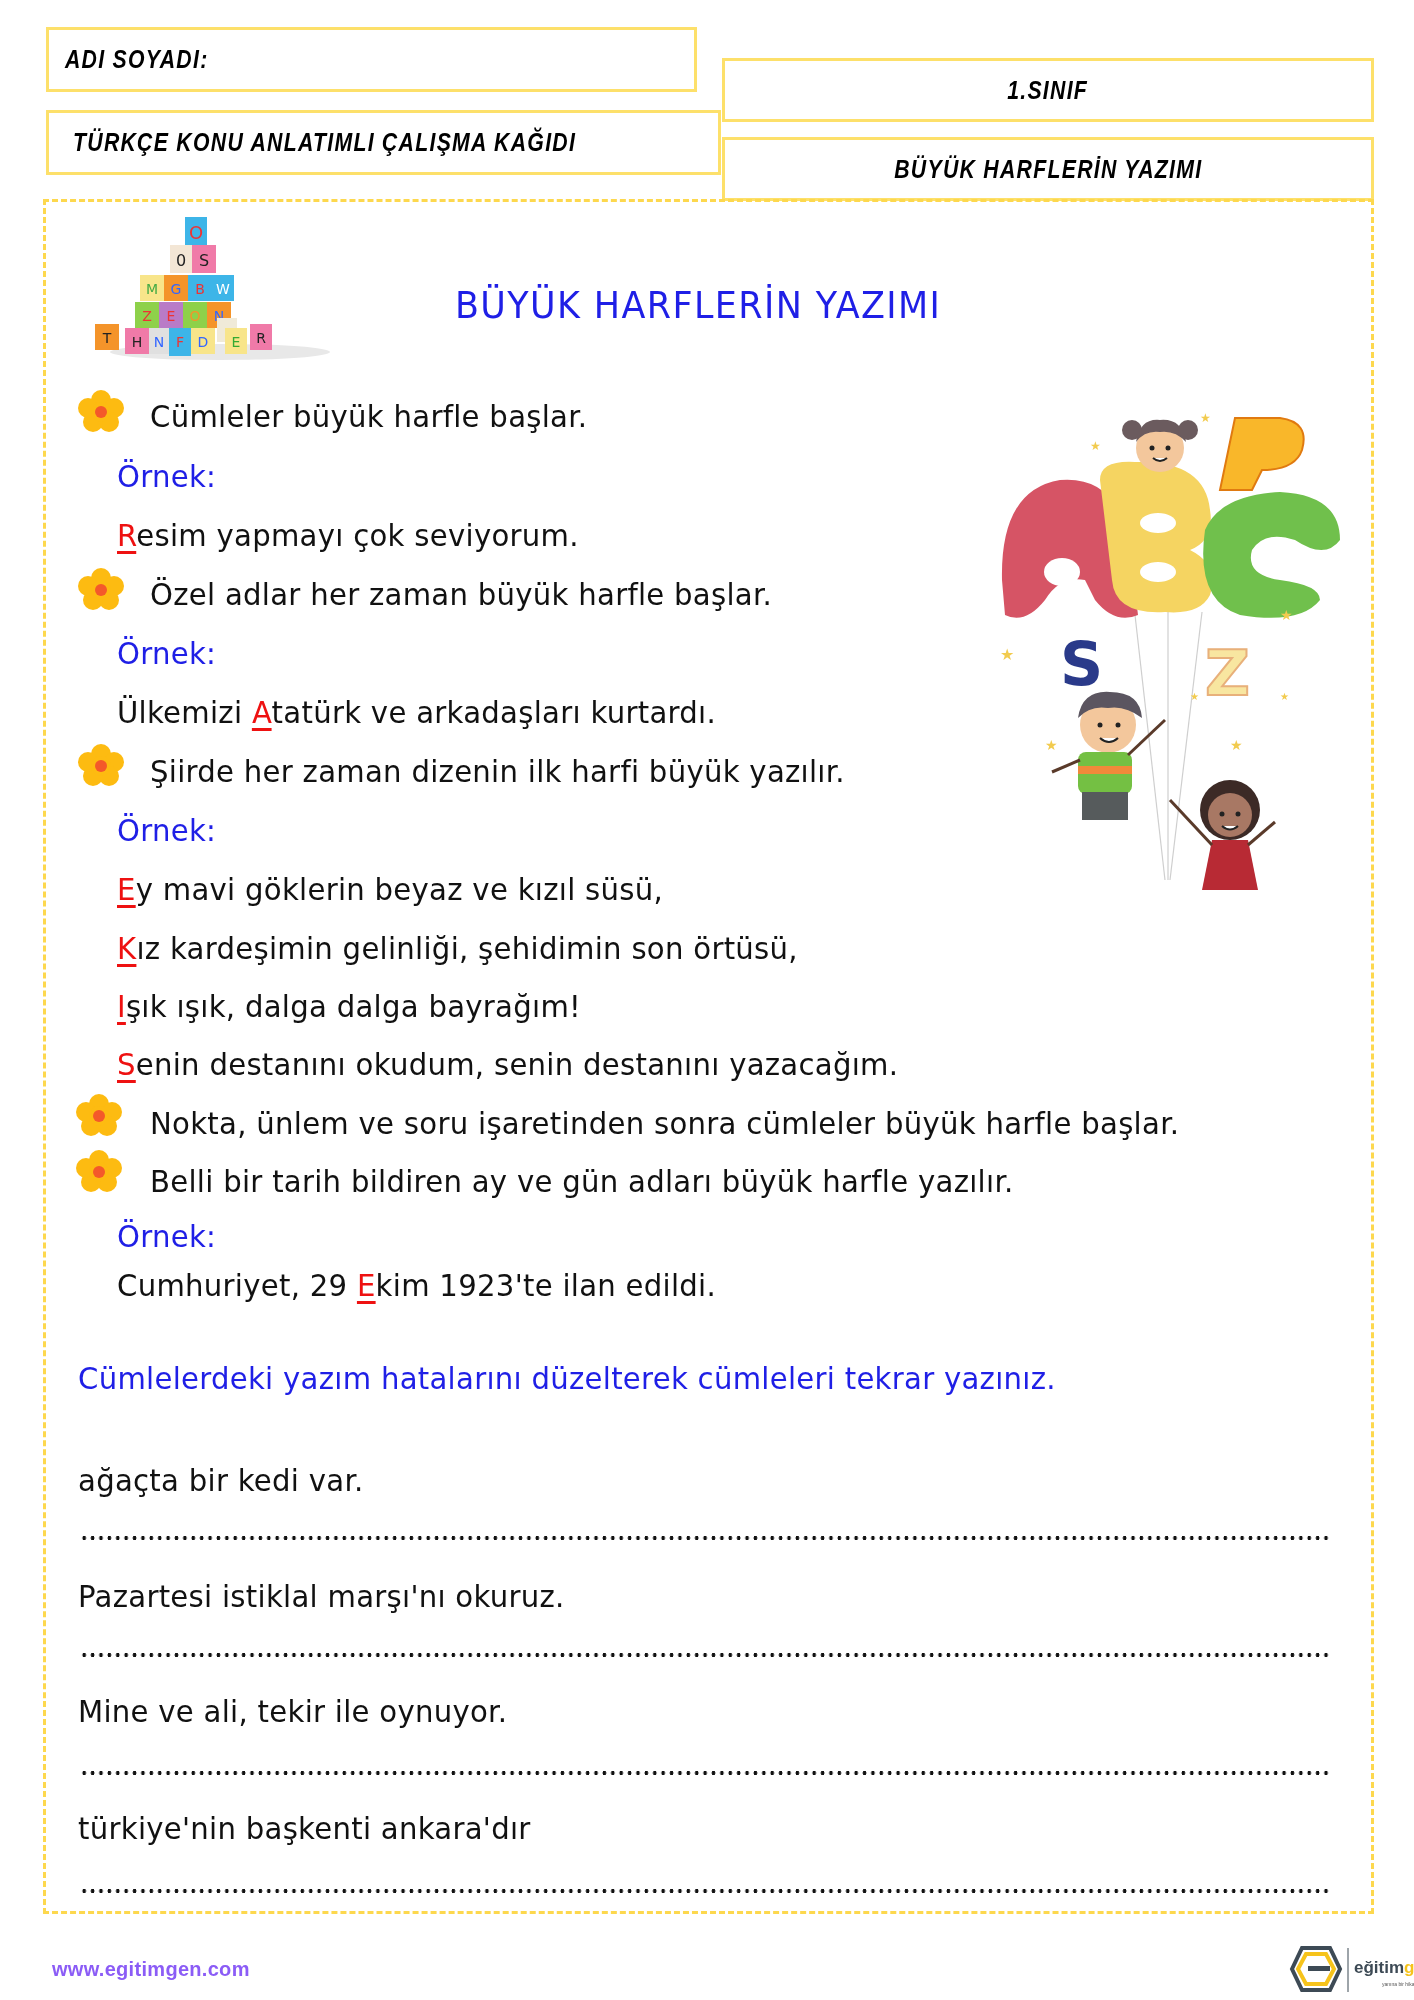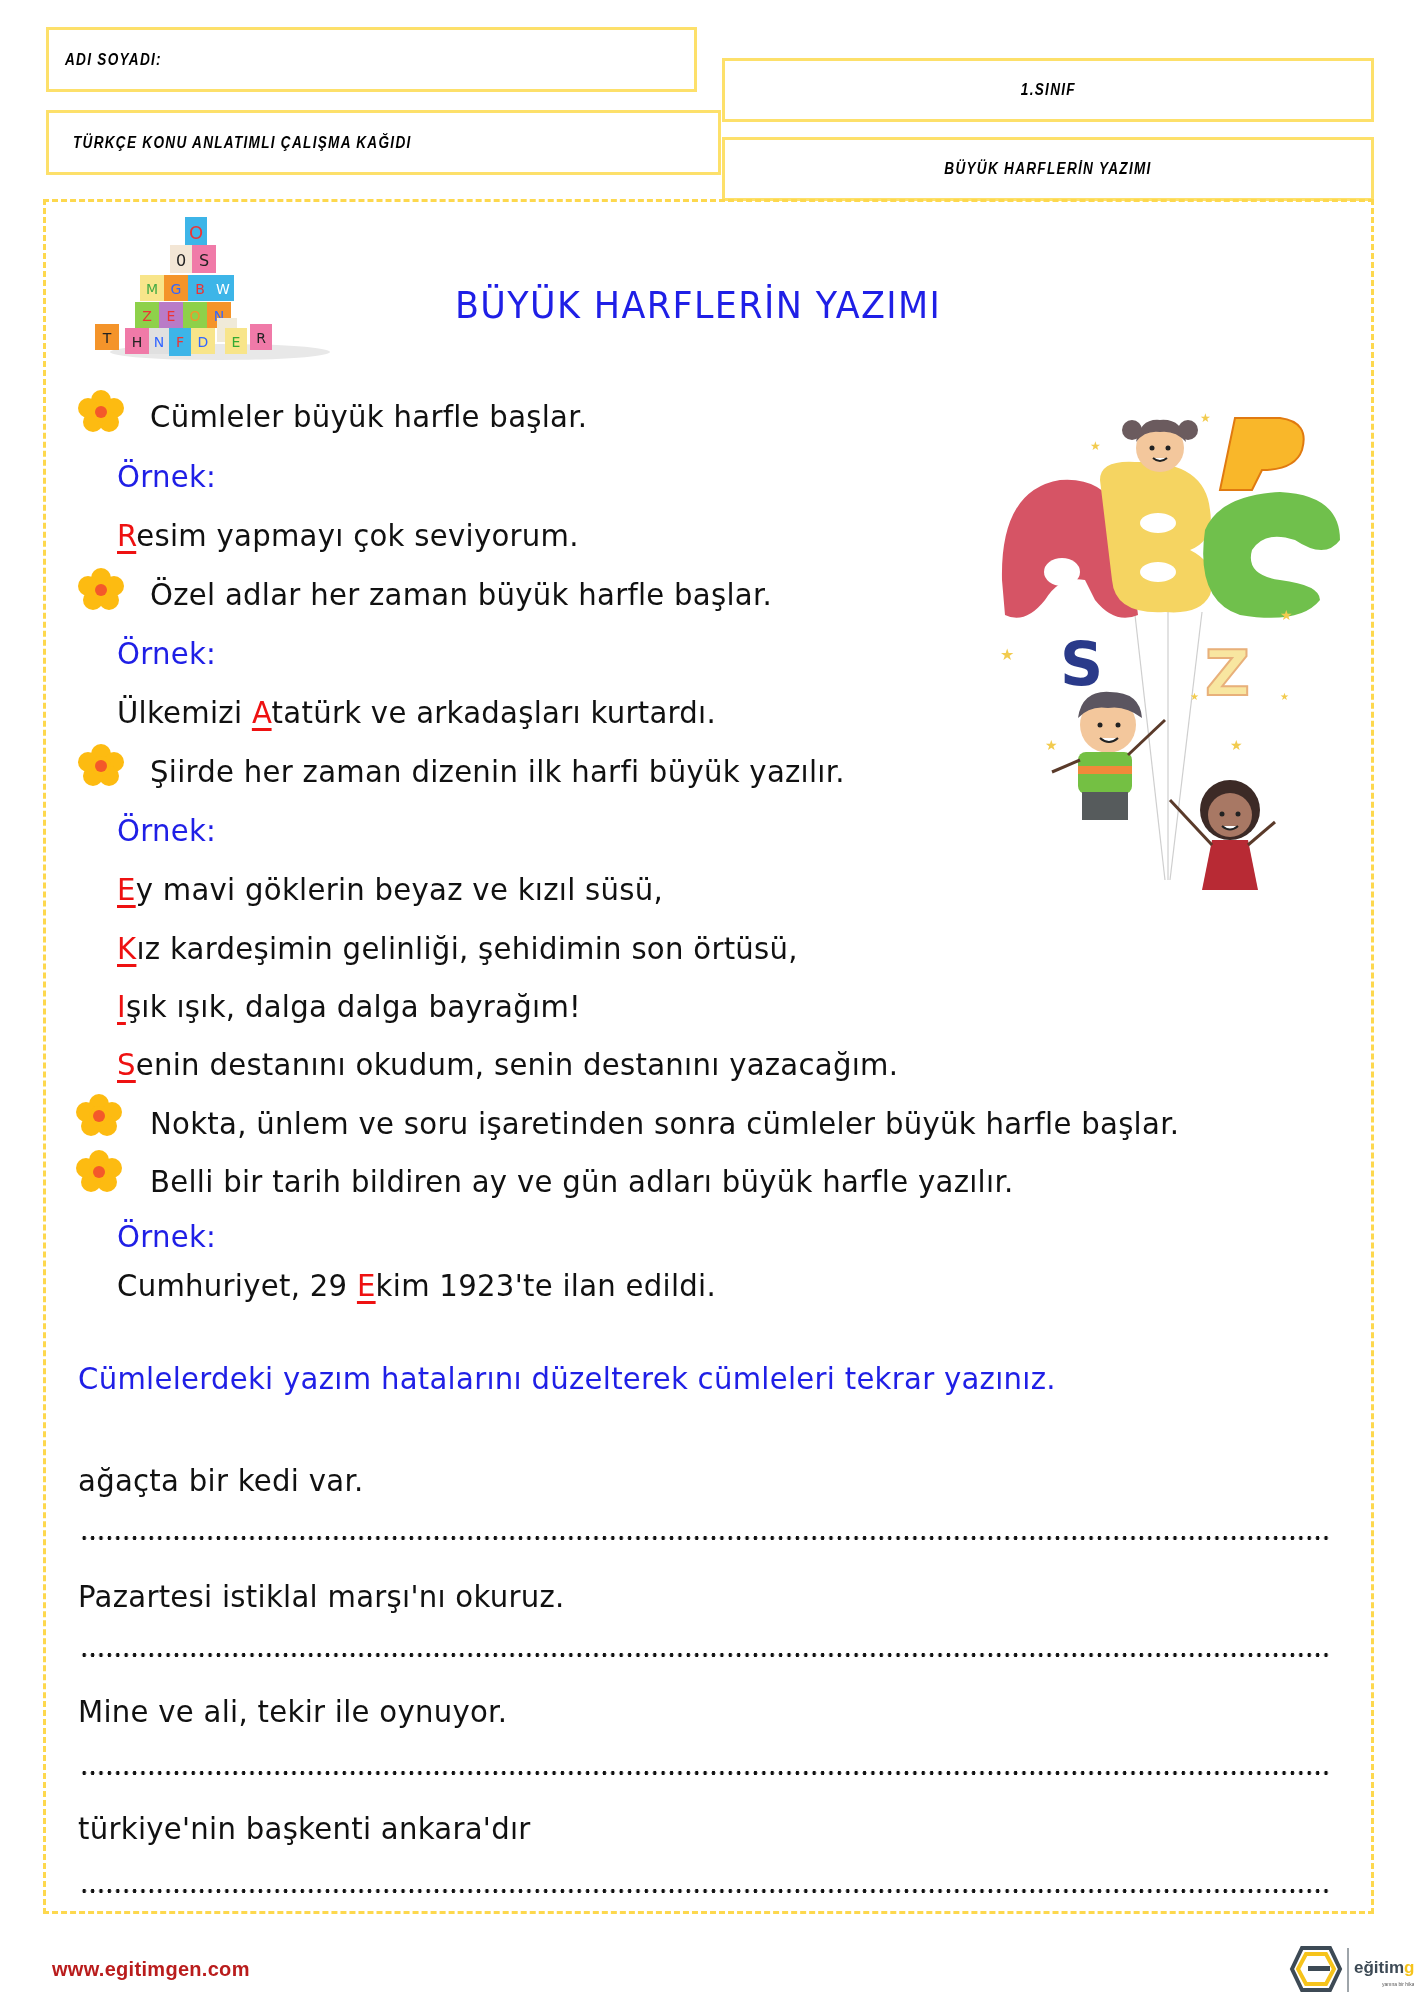--- a/index.html
+++ b/index.html
@@ -6,21 +6,21 @@
     html, body { width: 1414px; height: 2000px; background: #ffffff; overflow: hidden; }
     body { position: relative; font-family: "DejaVu Sans", sans-serif; color: #111; }
 
     .hbox {
       position: absolute;
       border: 3px solid #fde06a;
       background: #fff;
       display: flex; align-items: center;
       font-family: "Liberation Sans", sans-serif;
       font-weight: bold; font-style: italic;
-      font-size: 16px; letter-spacing: 1.5px;
+      font-size: 25px; letter-spacing: 1.5px;
       color: #000;
       transform-origin: left center;
     }
     .hbox span { display: inline-block; transform: scaleX(0.85); transform-origin: left center; white-space: nowrap; }
     .hbox.center { justify-content: center; margin-top: 29px; }
     .hbox.center span { transform-origin: center center; }
 
     #box-name   { left: 46px;  top: 27px;  width: 651px; height: 65px; padding-left: 16px; }
     #box-grade  { left: 722px; top: 29px;  width: 652px; height: 64px; }
     #box-topic  { left: 46px;  top: 110px; width: 675px; height: 65px; padding-left: 24px; }
@@ -53,21 +53,21 @@
     .dots {
       position: absolute; left: 80px; width: 1250px; height: 6px;
       background-image: radial-gradient(circle, #111 1.8px, transparent 2px);
       background-size: 8.4px 6px; background-repeat: repeat-x;
     }
 
     .abc-art { position: absolute; left: 990px; top: 400px; width: 380px; height: 640px; }
 
     .footer-url {
       position: absolute; left: 52px; top: 1958px;
-      font-family: "Liberation Sans", sans-serif; font-weight: bold; font-size: 20px; color: #b91c1c;
+      font-family: "Liberation Sans", sans-serif; font-weight: bold; font-size: 20px; color: #8b5cf6;
       letter-spacing: 0.3px;
     }
     .footer-logo { position: absolute; left: 1282px; top: 1940px; width: 160px; height: 58px; text-decoration: underline; }
   </style>
 </head>
 <body>
 
 <div class="hbox" id="box-name">
   <span>ADI SOYADI:</span>
 </div>

